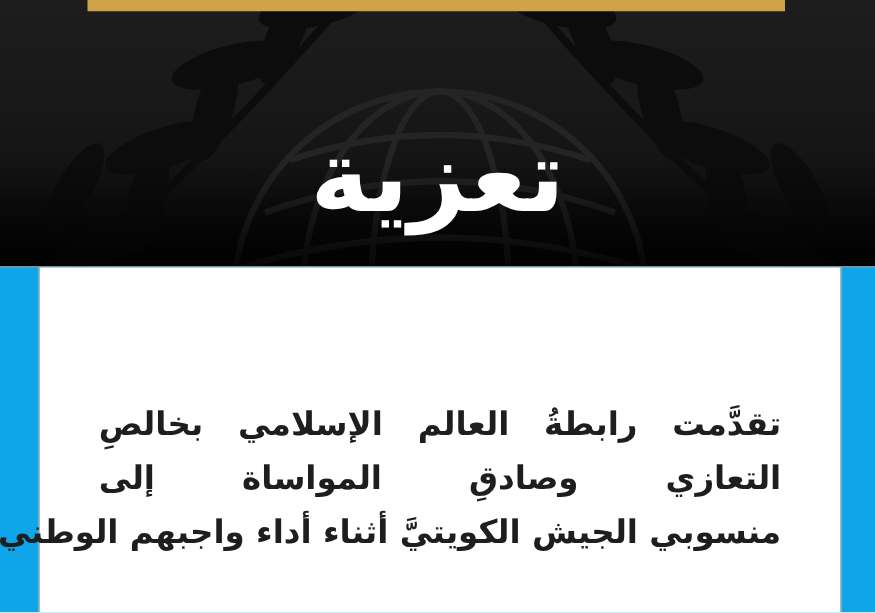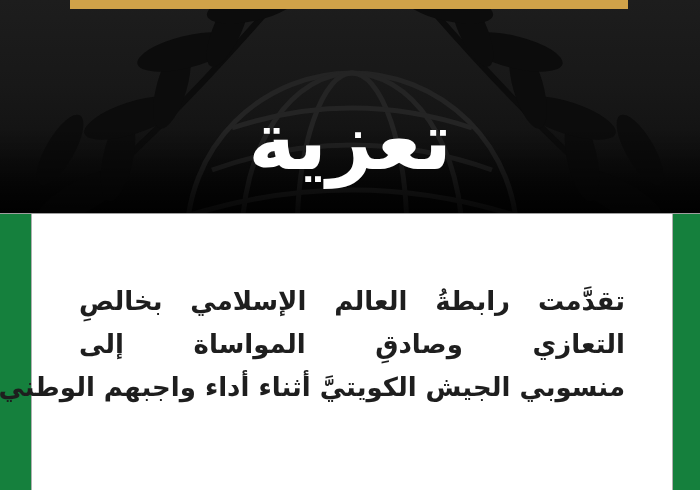--- a/index.html
+++ b/index.html
@@ -6,21 +6,21 @@
     margin: 0;
     padding: 0;
     background: #ffffff;
     font-family: "DejaVu Sans", sans-serif;
   }
   .canvas {
     position: relative;
     width: 700px;
     height: 490px;
     overflow: hidden;
-    background: #15803d;
+    background: #0ea5e9;
   }
 
   
   .banner {
     position: absolute;
     top: 0; left: 0;
     width: 700px;
     height: 213px;
     background: linear-gradient(180deg, #1d1d1d 0%, #181818 40%, #121212 70%, #050505 100%);
     overflow: hidden;
@@ -82,20 +82,21 @@
     font-size: 26px;
     font-weight: bold;
     line-height: 43px;
   }
   .para { margin: 0 0 2px 0; padding: 0; }
   .ln { display: block; white-space: nowrap; }
   .ln.j {
     white-space: normal;
     text-align: justify;
     text-align-last: justify;
+    margin-top: 39px;
   }
   .ln.end { text-align: right; }
 </style>
 </head>
 <body>
 
 <div class="canvas">
 
   <div class="banner">
 

